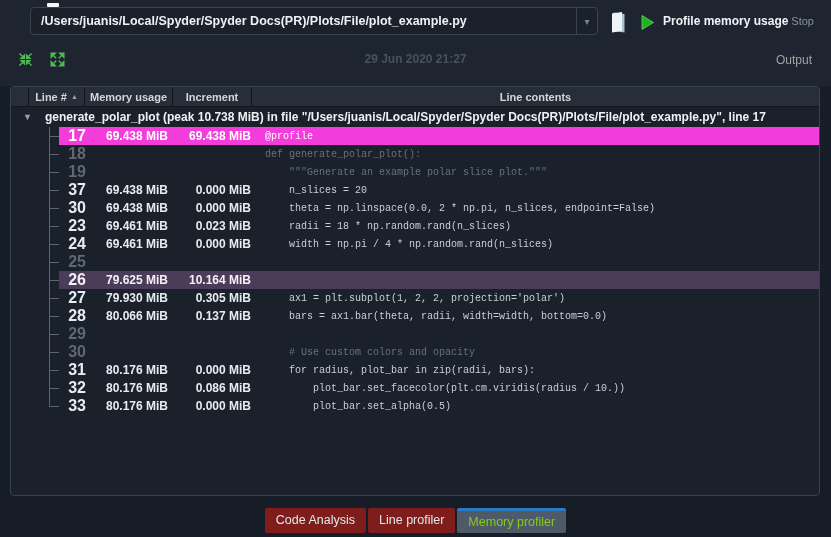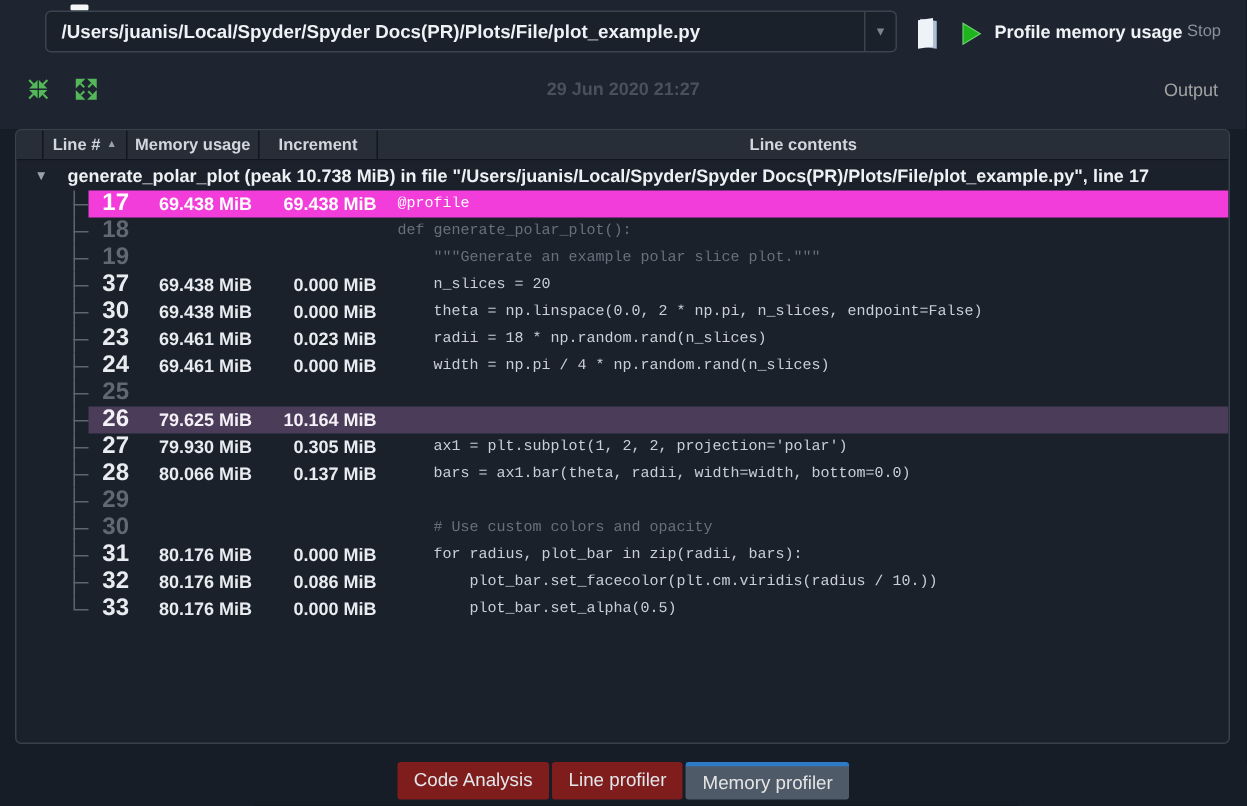--- a/index.html
+++ b/index.html
@@ -72,21 +72,21 @@
   .row.s-selected .c-code{color:#ffffff;}
   .row.s-hot .rowc{background:var(--hot-row,#4b3c59);}
   .row.s-hot .c-line,.row.s-hot .c-mem,.row.s-hot .c-inc{color:#f3f1f6;}
   .row.s-hot .c-code{color:#d9d4e0;}
   
   .tabbar{position:absolute;left:0;right:0;bottom:0;height:41px;
     display:flex;justify-content:center;align-items:flex-end;gap:2px;padding-bottom:4px;box-sizing:border-box;}
   .tab{height:25px;line-height:25px;padding:0 11px;font-size:12.5px;font-weight:500;
     color:#e3e7eb;background:#7f1d1d;border:none;border-radius:2px;
     font-family:"Liberation Sans",sans-serif;cursor:default;box-sizing:border-box;}
-  .tab.selected{background:#4e5a67;color:#e5e5e5;
+  .tab.selected{background:#4e5a67;color:#84cc16;
     border-top:3px solid var(--tab-accent-blue,#2d7ac6);line-height:21px;}
 </style>
 </head>
 <body>
 
 <div class="window">
 
   <div class="top-region">
     <div class="pane-handle"></div>
 

